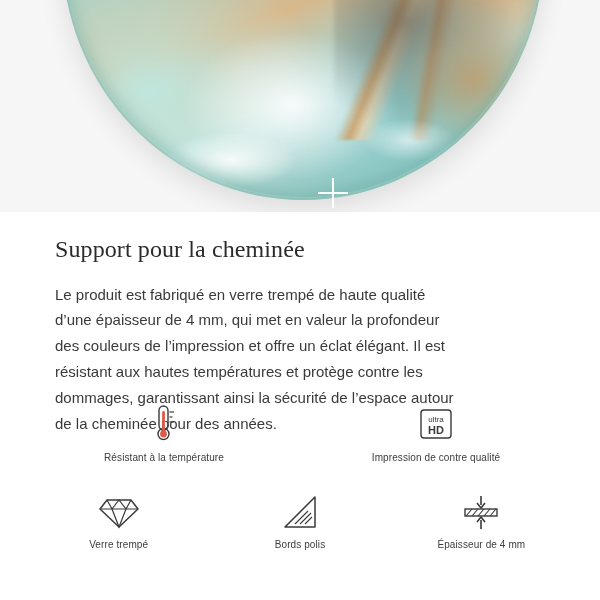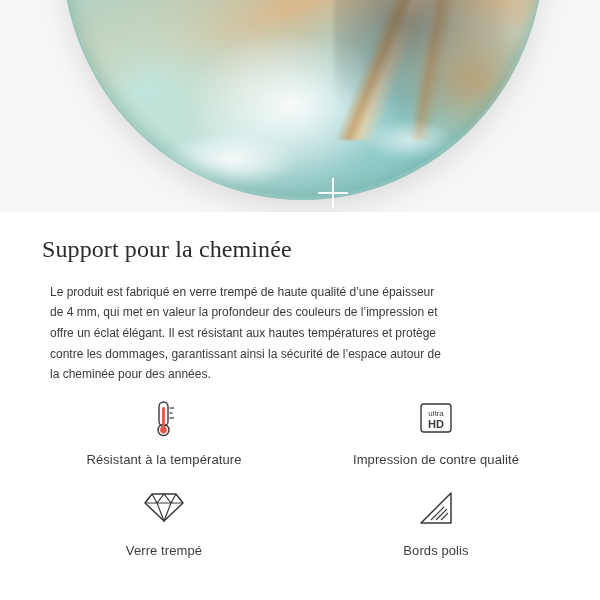--- a/index.html
+++ b/index.html
@@ -107,37 +107,37 @@
     position: absolute;
     background: rgba(255,255,255,0.95);
     left: 50%; top: 50%;
   }
   .sparkle:before { width: 30px; height: 2px; transform: translate(-50%,-50%); }
   .sparkle:after  { width: 2px; height: 30px; transform: translate(-50%,-50%); }
 
   
   .content {
     position: absolute;
-    left: 4px; top: 212px;
+    left: 17px; top: 212px;
     width: 476px;
     padding: 0 38px;
   }
   h1.title {
     margin: 22px 0 0 0;
     font-family: "Liberation Serif", serif;
     font-weight: 400;
     font-size: 24px;
     line-height: 1.32;
     color: #2b2b2b;
     letter-spacing: 0.1px;
   }
   h1.title .line2 { display: block; }
   p.body {
-    margin: 16px 0 0 8px;
-    font-size: 12px;
+    margin: 16px 0 0 0;
+    font-size: 15px;
     line-height: 1.72;
     color: #3a3a3a;
     max-width: 528px;
   }
 
   
   .features {
     position: absolute;
     left: 0; top: 398px;
     width: 600px;
@@ -150,26 +150,26 @@
   .feature {
     flex: 1 1 33.33%;
     display: flex;
     flex-direction: column;
     align-items: center;
     text-align: center;
   }
   .feature-icon {
     height: 46px;
     display: flex;
-    align-items: flex-start;
+    align-items: flex-end;
     justify-content: center;
   }
   .feature-label {
     margin-top: 8px;
-    font-size: 13px;
+    font-size: 10px;
     color: #3c3c3c;
     letter-spacing: 0.1px;
   }
   .row2 { margin-top: 22px; }
   svg { display: block; }
 </style>
 </head>
 <body>
 
 <div id="page">
@@ -245,17 +245,30 @@
           <svg width="38" height="38" viewBox="0 0 38 38">
             <path d="M4 34 L34 4 L34 34 Z" fill="none" stroke="#3a3a3a" stroke-width="1.5" stroke-linejoin="round"></path>
             <line x1="14" y1="31" x2="27" y2="18" stroke="#3a3a3a" stroke-width="1.1"></line>
             <line x1="19" y1="31" x2="30" y2="20" stroke="#3a3a3a" stroke-width="1.1"></line>
             <line x1="24" y1="31" x2="31" y2="24" stroke="#3a3a3a" stroke-width="1.1"></line>
           </svg>
         </div>
         <div class="feature-label">Bords polis</div>
       </div>
 
+      <div class="feature">
+        <div class="feature-icon">
+          <svg width="44" height="38" viewBox="0 0 44 38">
+            <line x1="22" y1="3" x2="22" y2="12" stroke="#3a3a3a" stroke-width="1.6"></line>
+            <path d="M18 10 L22 15 L26 10" fill="none" stroke="#3a3a3a" stroke-width="1.6" stroke-linejoin="round"></path>
+            <rect x="6" y="16" width="32" height="7" fill="none" stroke="#3a3a3a" stroke-width="1.4"></rect>
+            <path d="M7 23 L13 16 M13 23 L19 16 M19 23 L25 16 M25 23 L31 16 M31 23 L37 16" stroke="#3a3a3a" stroke-width="1.1"></path>
+            <line x1="22" y1="27" x2="22" y2="36" stroke="#3a3a3a" stroke-width="1.6"></line>
+            <path d="M18 29 L22 24 L26 29" fill="none" stroke="#3a3a3a" stroke-width="1.6" stroke-linejoin="round"></path>
+          </svg>
+        </div>
+        <div class="feature-label">Épaisseur de 4 mm</div>
+      </div>
 
     </div>
   </div>
 
 </div>
 
 </body></html>

